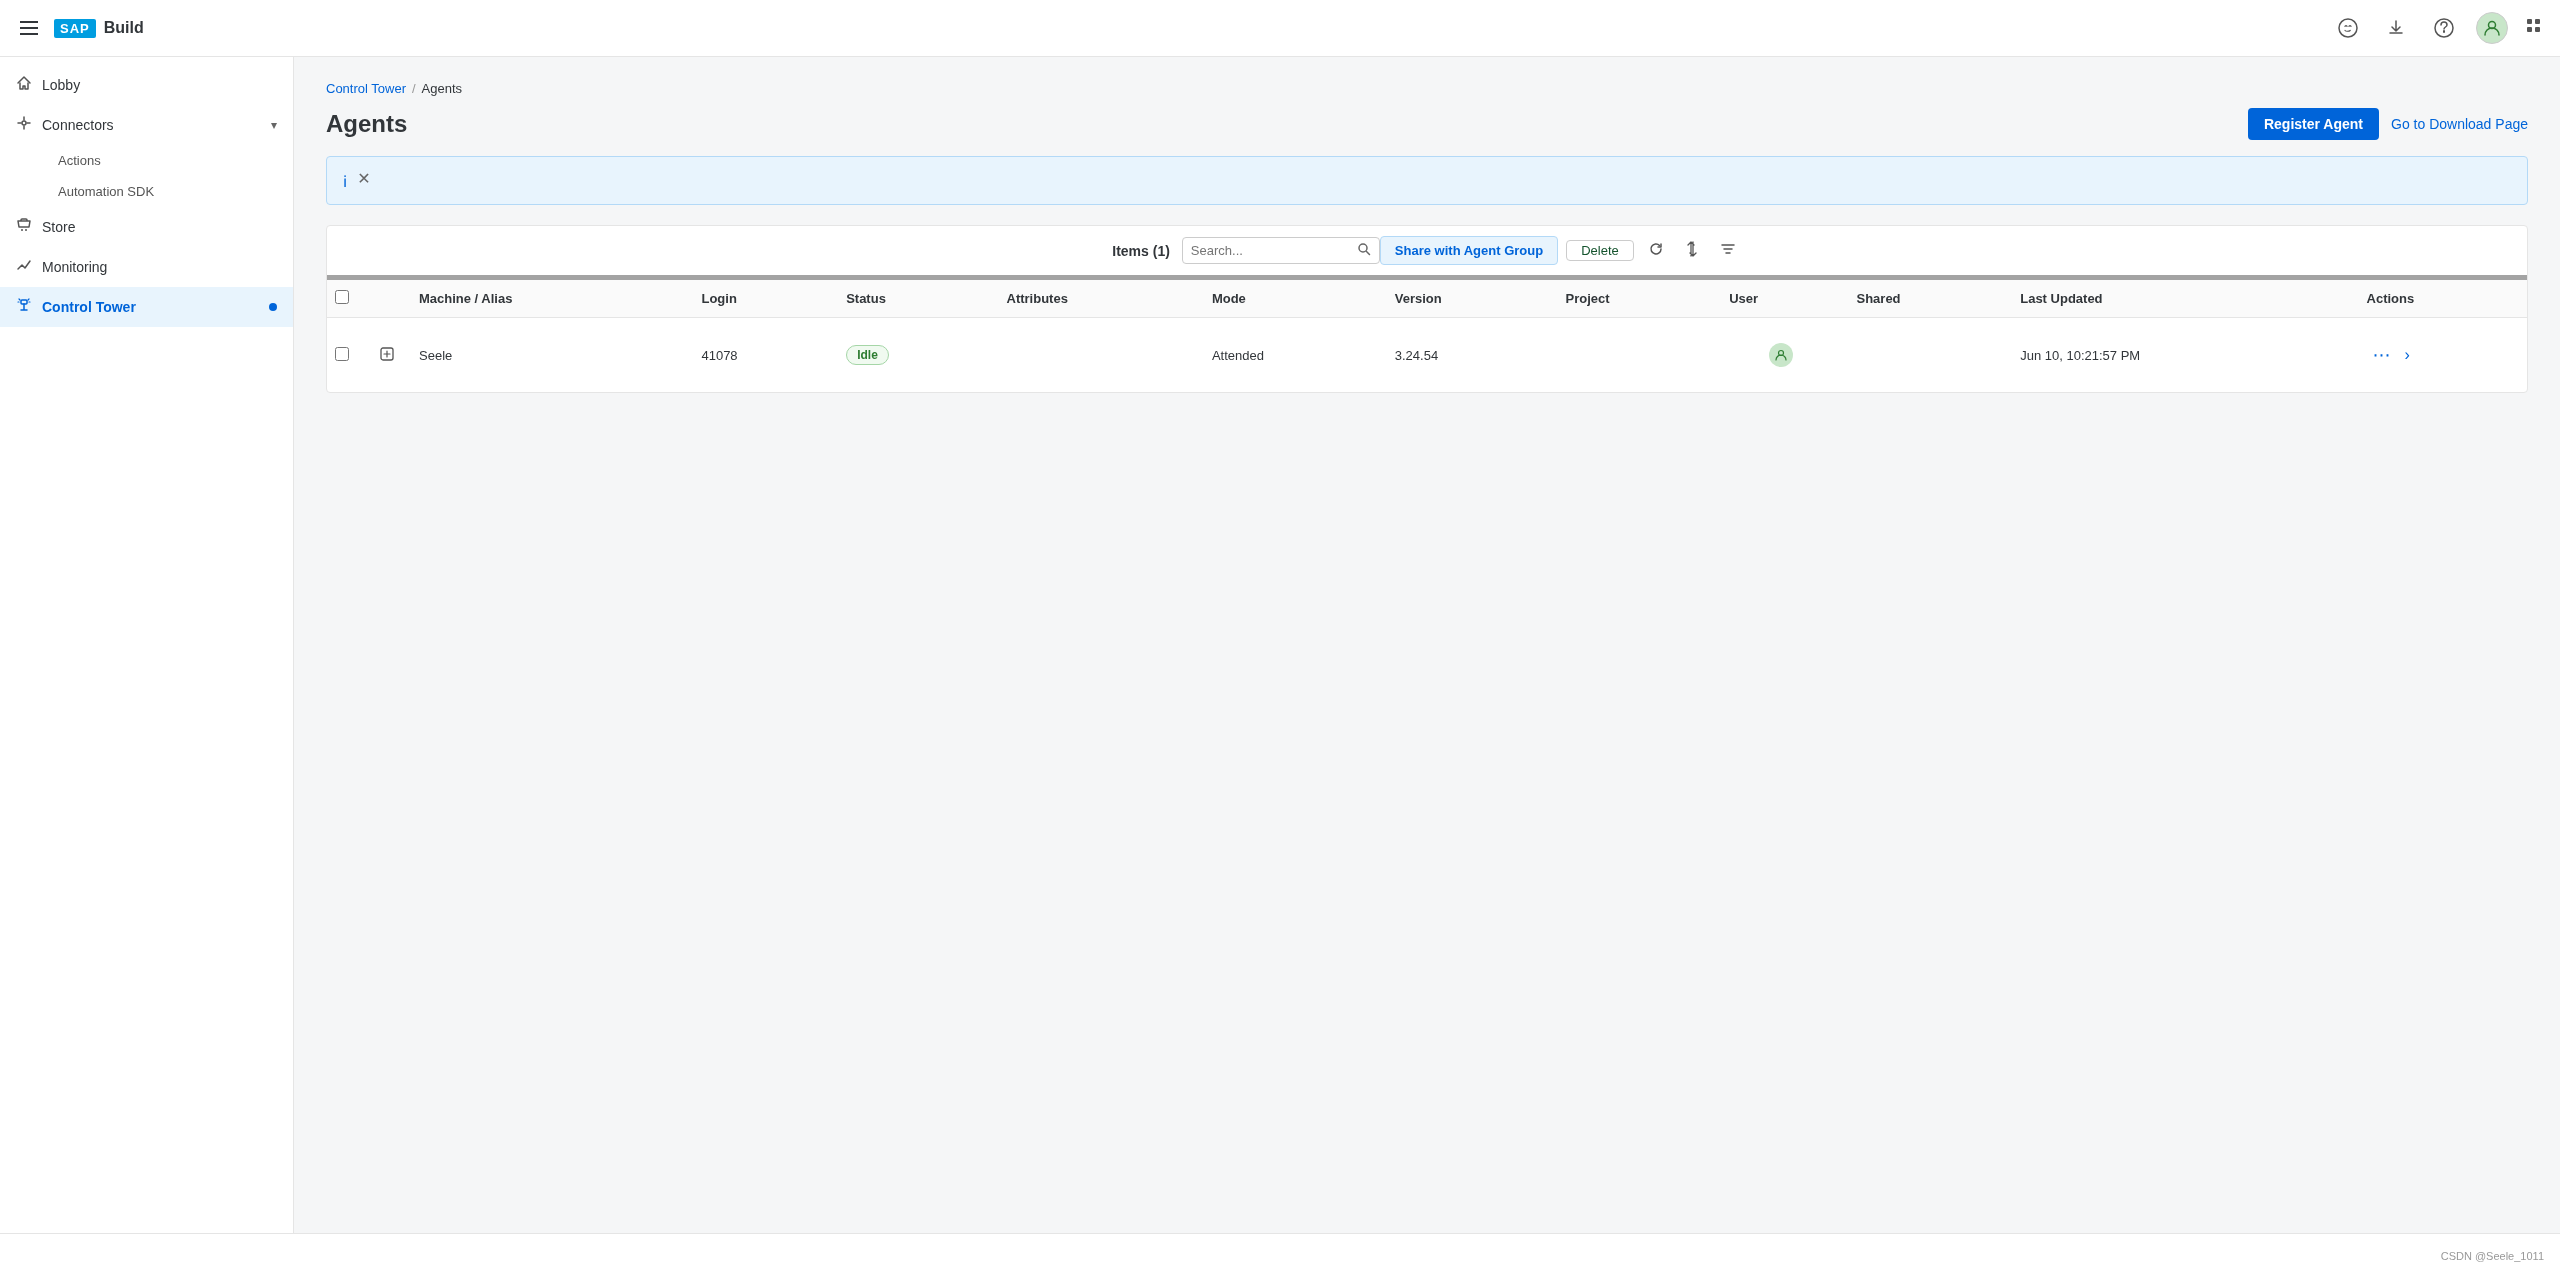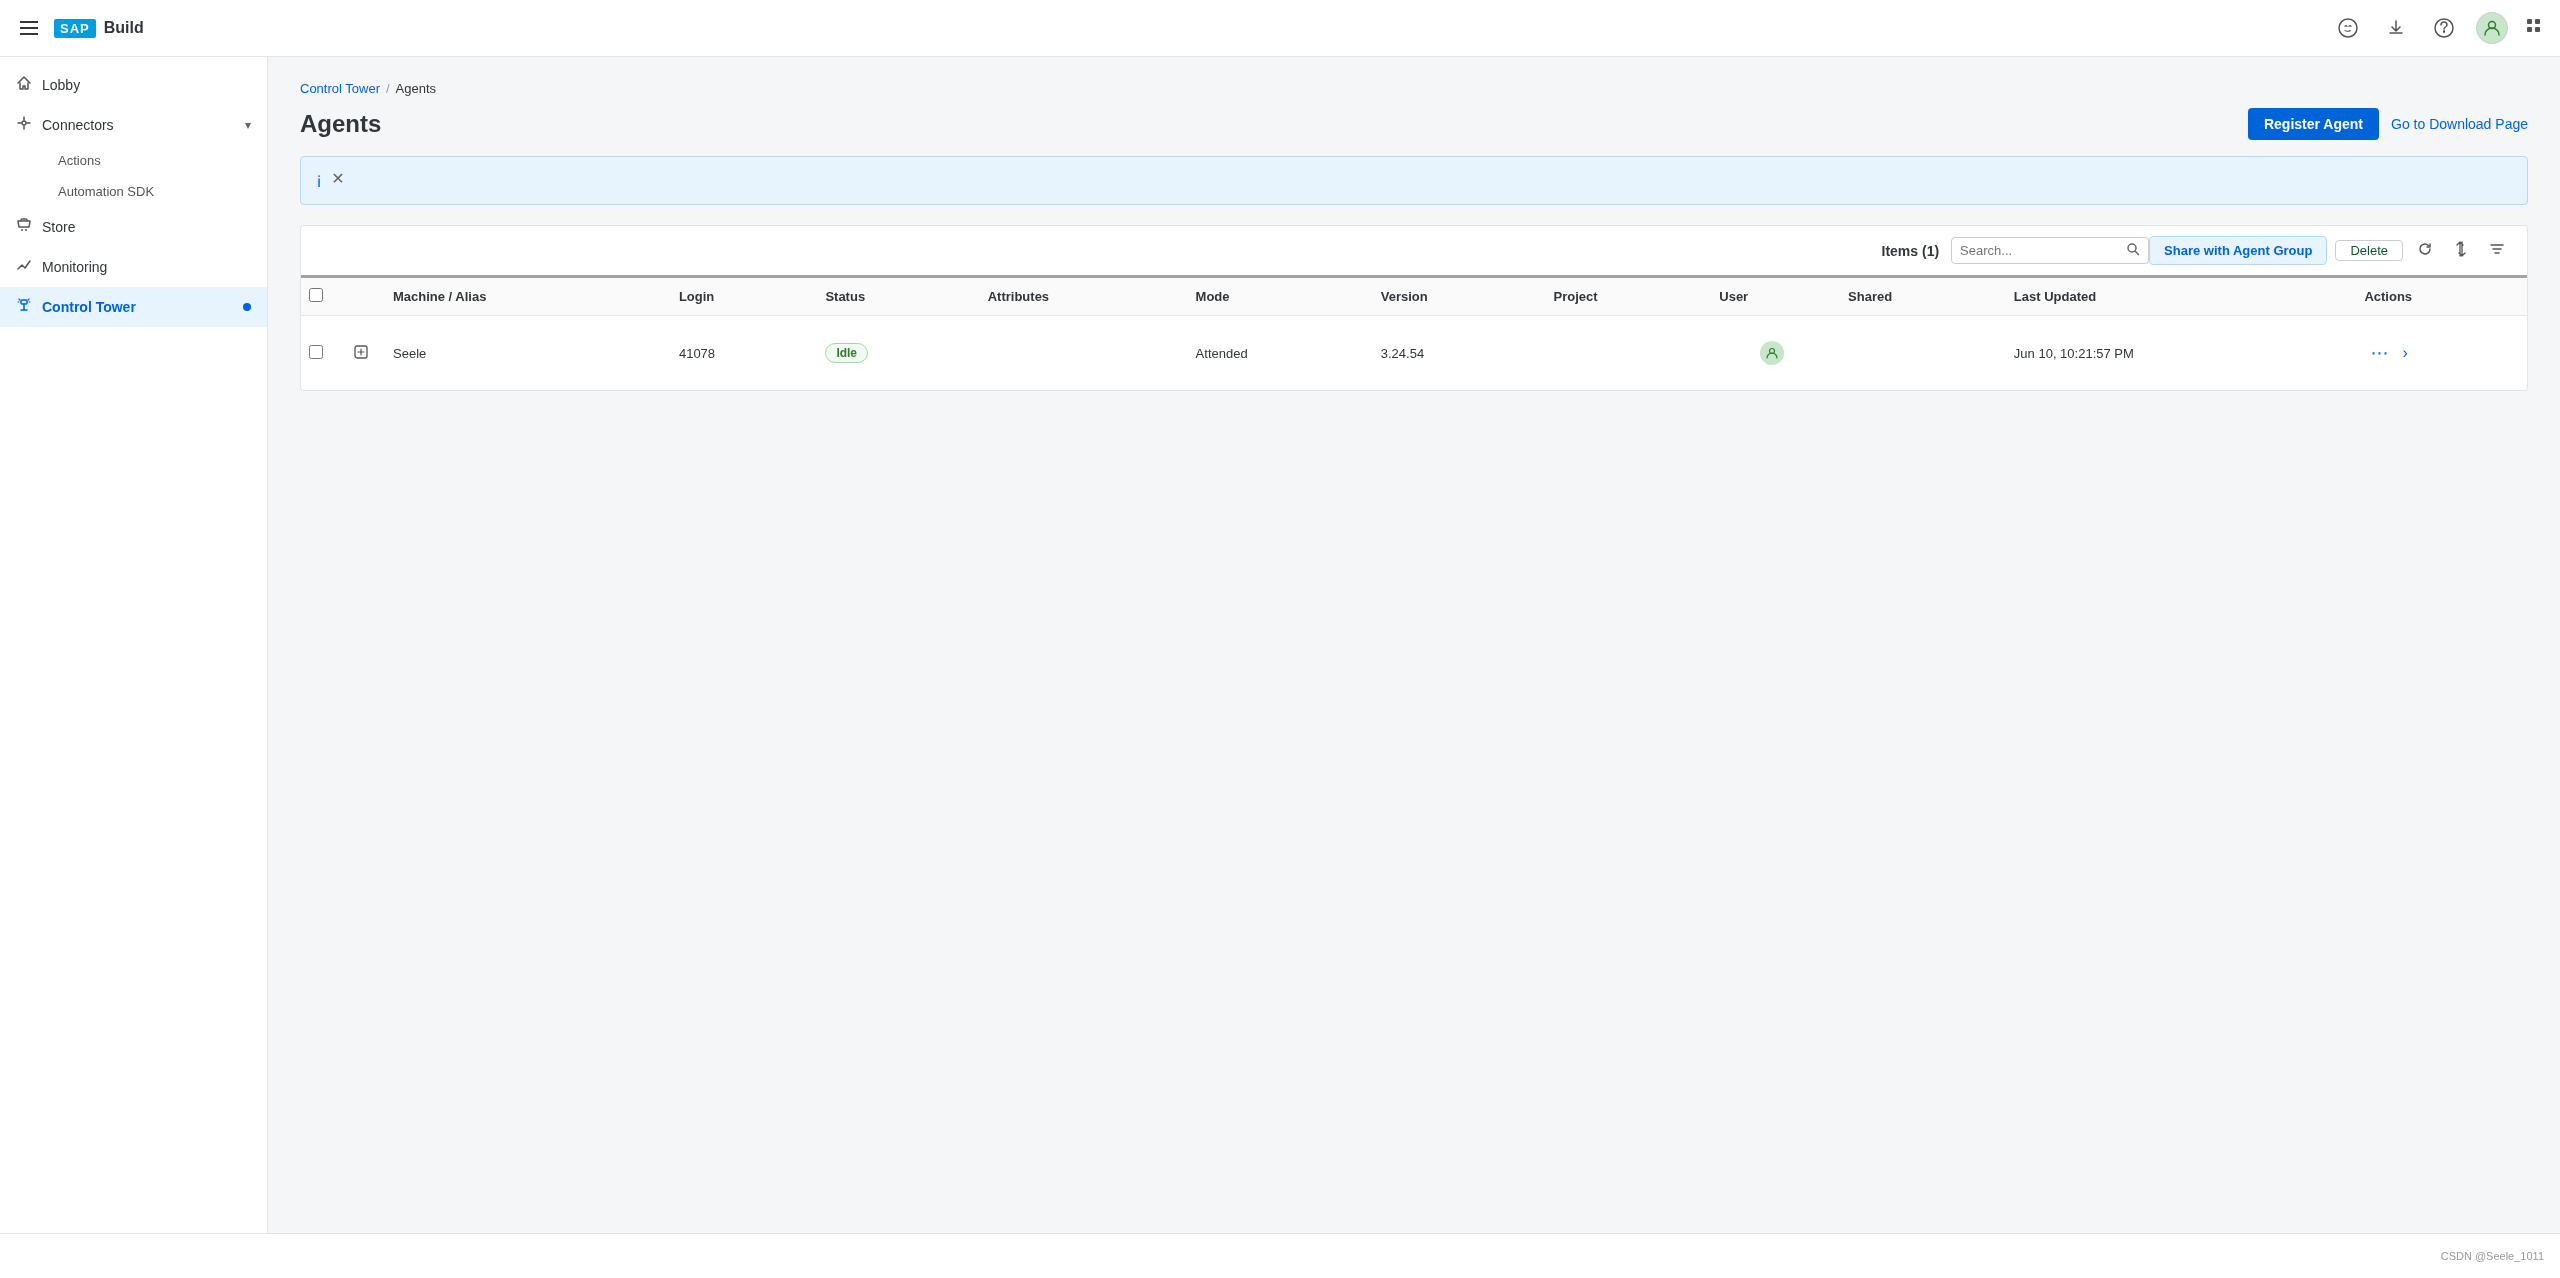--- a/index.html
+++ b/index.html
@@ -23,21 +23,21 @@
     .header-right { display: flex; align-items: center; gap: 16px; }
     .header-icon { width: 32px; height: 32px; border-radius: 50%; display: flex; align-items: center; justify-content: center; cursor: pointer; color: #555; font-size: 16px; }
     .avatar-icon { background: #c8e6c9; color: #2e7d32; font-size: 14px; font-weight: bold; border: 1px solid #ccc; }
     .grid-icon { font-size: 18px; color: #555; cursor: pointer; }
 
     
     .layout { display: flex; flex: 1; overflow: hidden; }
 
     
     .sidebar {
-      width: 268px; background: #fff; border-right: 1px solid #e5e5e5;
+      width: 294px; background: #fff; border-right: 1px solid #e5e5e5;
       flex-shrink: 0; overflow-y: auto; padding: 8px 0;
     }
     .sidebar-item {
       display: flex; align-items: center; gap: 10px;
       padding: 10px 16px; cursor: pointer; color: #32363a; font-size: 14px;
     }
     .sidebar-item.active { background: #e8f4fd; color: #0064d9; font-weight: 600; }
     .sidebar-item .icon { font-size: 16px; flex-shrink: 0; }
     .sidebar-item .chevron { margin-left: auto; font-size: 12px; color: #666; }
     .sidebar-item .dot { width: 8px; height: 8px; background: #0064d9; border-radius: 50%; margin-left: auto; }
@@ -70,22 +70,22 @@
       margin-bottom: 20px; font-size: 13px; color: #32363a;
     }
     .info-banner .info-icon { color: #0064d9; font-size: 16px; flex-shrink: 0; margin-top: 1px; }
     .info-banner .info-text { flex: 1; line-height: 1.5; }
     .info-banner .info-link { color: #0064d9; cursor: pointer; text-decoration: none; }
     .info-banner .close-btn { background: none; border: none; cursor: pointer; color: #666; font-size: 16px; flex-shrink: 0; }
 
     
     .table-container { background: #fff; border: 1px solid #e5e5e5; border-radius: 4px; }
     .table-toolbar {
-      display: flex; align-items: center; justify-content: flex-end;
-      padding: 10px 16px; border-bottom: 3px solid #a3a3a3;
+      display: flex; align-items: center; justify-content: center;
+      padding: 10px 16px; border-bottom: 5px solid #a3a3a3;
     }
     .table-toolbar-left { display: flex; align-items: center; gap: 12px; }
     .items-count { font-size: 14px; font-weight: 600; }
     .search-box {
       display: flex; align-items: center; border: 1px solid #ccc; border-radius: 4px;
       padding: 4px 8px; gap: 6px; background: #fff;
     }
     .search-input {
       border: none; outline: none; font-size: 13px; width: 160px; background: transparent;
     }

